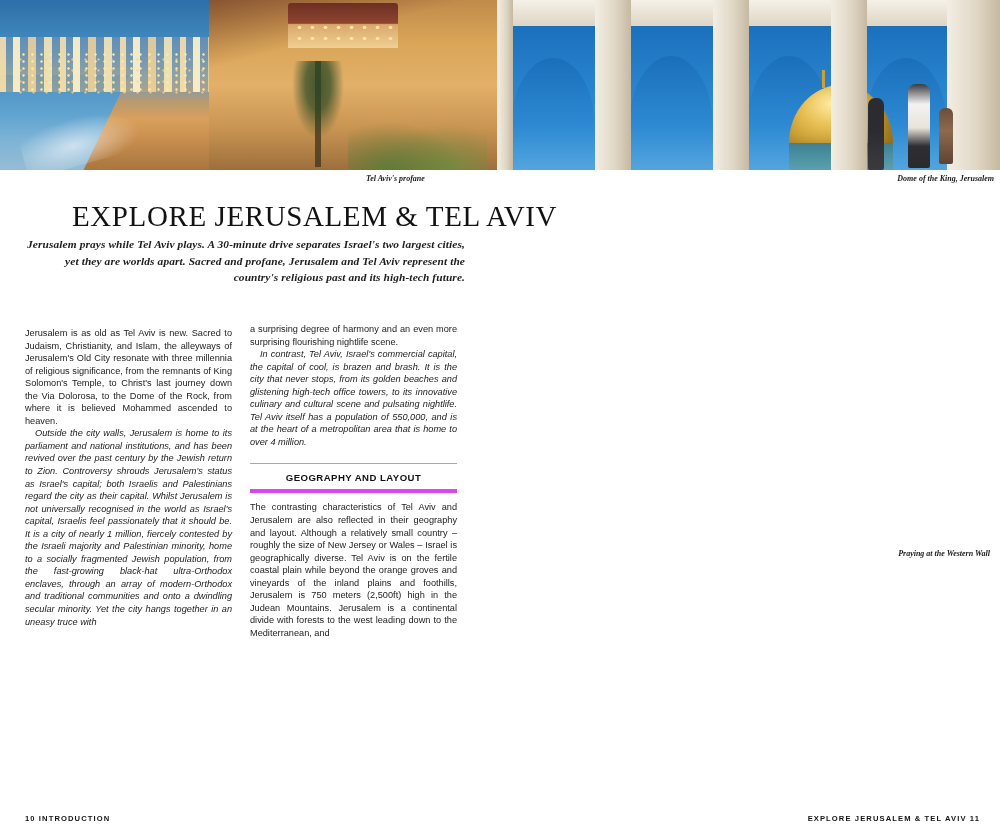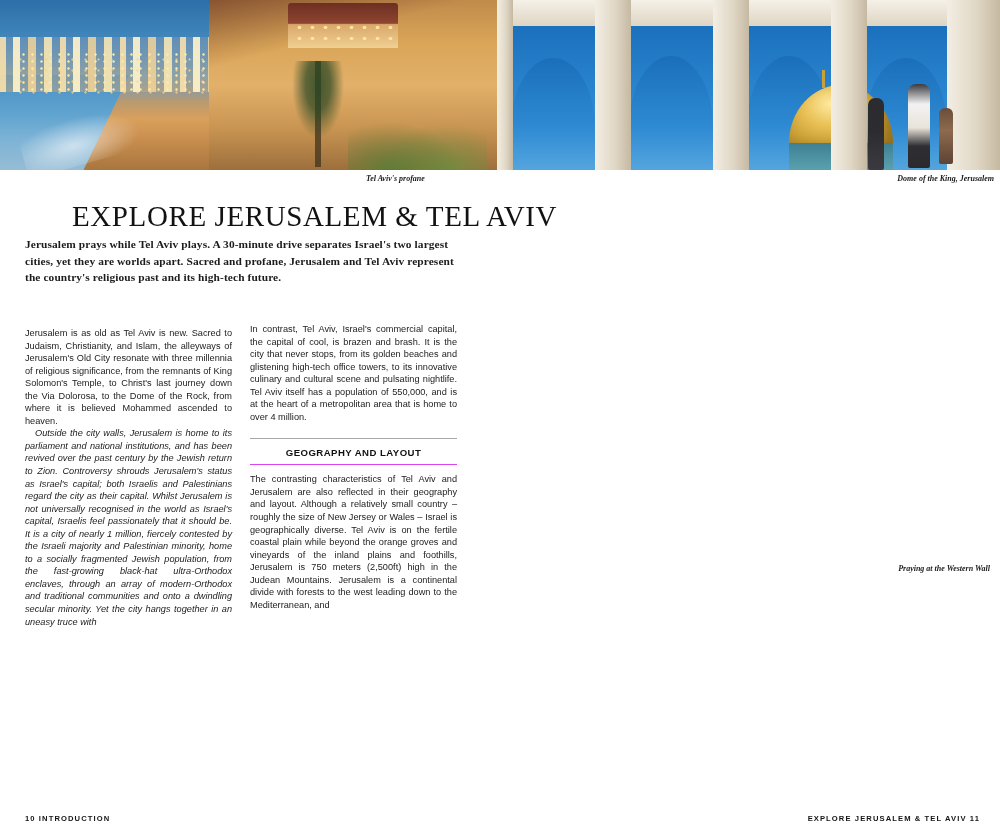--- a/index.html
+++ b/index.html
@@ -196,25 +196,27 @@
     color: #121212;
     white-space: nowrap;
     margin-left: 47px;
   }
 
   .standfirst {
     position: absolute;
     left: 25px; top: 44px;
     width: 440px;
     font-family: "Liberation Serif", serif;
+    font-style: italic;
     font-weight: bold;
     font-size: 11.4px;
     line-height: 16.5px;
     color: #1c1c1c;
     letter-spacing: .1px;
+    text-align: right;
   }
 
   .col {
     position: absolute;
     font-family: "Liberation Sans", sans-serif;
     font-size: 9.2px;
     line-height: 12.55px;
     color: #1b1b1b;
     text-align: justify;
   }
@@ -228,30 +230,30 @@
   .sec-head {
     font-family: "Liberation Sans", sans-serif;
     font-weight: bold;
     font-size: 9.6px;
     letter-spacing: .45px;
     text-align: center;
     color: #111;
     text-indent: 0 !important;
     margin: 14px 0 0 0;
     padding: 0 0 5px 0;
-    border-bottom: 1px solid #d946ef;
+    border-bottom: 4px solid #d946ef;
     line-height: 13px;
   }
   .sec-head.topline { border-top: 1px solid #a8a8a8; padding-top: 7px; margin-top: 15px; }
   .after-head { margin-top: 8px !important; text-indent: 0 !important; }
 
   
   .ww-caption {
     position: absolute;
-    right: 10px; top: 372px;
+    right: 10px; top: 357px;
     font-family: "Liberation Serif", serif;
     font-style: italic;
     font-weight: bold;
     font-size: 8px;
     color: #1a1a1a;
     margin-left: 16px;
   }
 
   
   .footer {
@@ -329,20 +331,21 @@
     <h1 class="headline">EXPLORE JERUSALEM &amp; TEL AVIV</h1>
 
     <div class="standfirst">Jerusalem prays while Tel Aviv plays. A 30-minute drive separates Israel's two largest cities, yet they are worlds apart. Sacred and profane, Jerusalem and Tel Aviv represent the country's religious past and its high-tech future.</div>
 
     <div class="col col-1">
       <p>Jerusalem is as old as Tel Aviv is new. Sacred to Judaism, Christianity, and Islam, the alleyways of Jerusalem's Old City resonate with three millennia of religious significance, from the remnants of King Solomon's Temple, to Christ's last journey down the Via Dolorosa, to the Dome of the Rock, from where it is believed Mohammed ascended to heaven.</p>
       <p>Outside the city walls, Jerusalem is home to its parliament and national institutions, and has been revived over the past century by the Jewish return to Zion. Controversy shrouds Jerusalem's status as Israel's capital; both Israelis and Palestinians regard the city as their capital. Whilst Jerusalem is not universally recognised in the world as Israel's capital, Israelis feel passionately that it should be. It is a city of nearly 1 million, fiercely contested by the Israeli majority and Palestinian minority, home to a socially fragmented Jewish population, from the fast-growing black-hat ultra-Orthodox enclaves, through an array of modern-Orthodox and traditional communities and onto a dwindling secular minority. Yet the city hangs together in an uneasy truce with</p>
     </div>
 
     <div class="col col-2">
+      <p>a surprising degree of harmony and an even more surprising flourishing nightlife scene.</p>
       <p>In contrast, Tel Aviv, Israel's commercial capital, the capital of cool, is brazen and brash. It is the city that never stops, from its golden beaches and glistening high-tech office towers, to its innovative culinary and cultural scene and pulsating nightlife. Tel Aviv itself has a population of 550,000, and is at the heart of a metropolitan area that is home to over 4 million.</p>
       <h2 class="sec-head topline">GEOGRAPHY AND LAYOUT</h2>
       <p class="after-head">The contrasting characteristics of Tel Aviv and Jerusalem are also reflected in their geography and layout. Although a relatively small country – roughly the size of New Jersey or Wales – Israel is geographically diverse. Tel Aviv is on the fertile coastal plain while beyond the orange groves and vineyards of the inland plains and foothills, Jerusalem is 750 meters (2,500ft) high in the Judean Mountains. Jerusalem is a continental divide with forests to the west leading down to the Mediterranean, and</p>
     </div>
   </div>
 
   <div class="page-right">
 
     <div class="ww-caption">Praying at the Western Wall</div>
 

